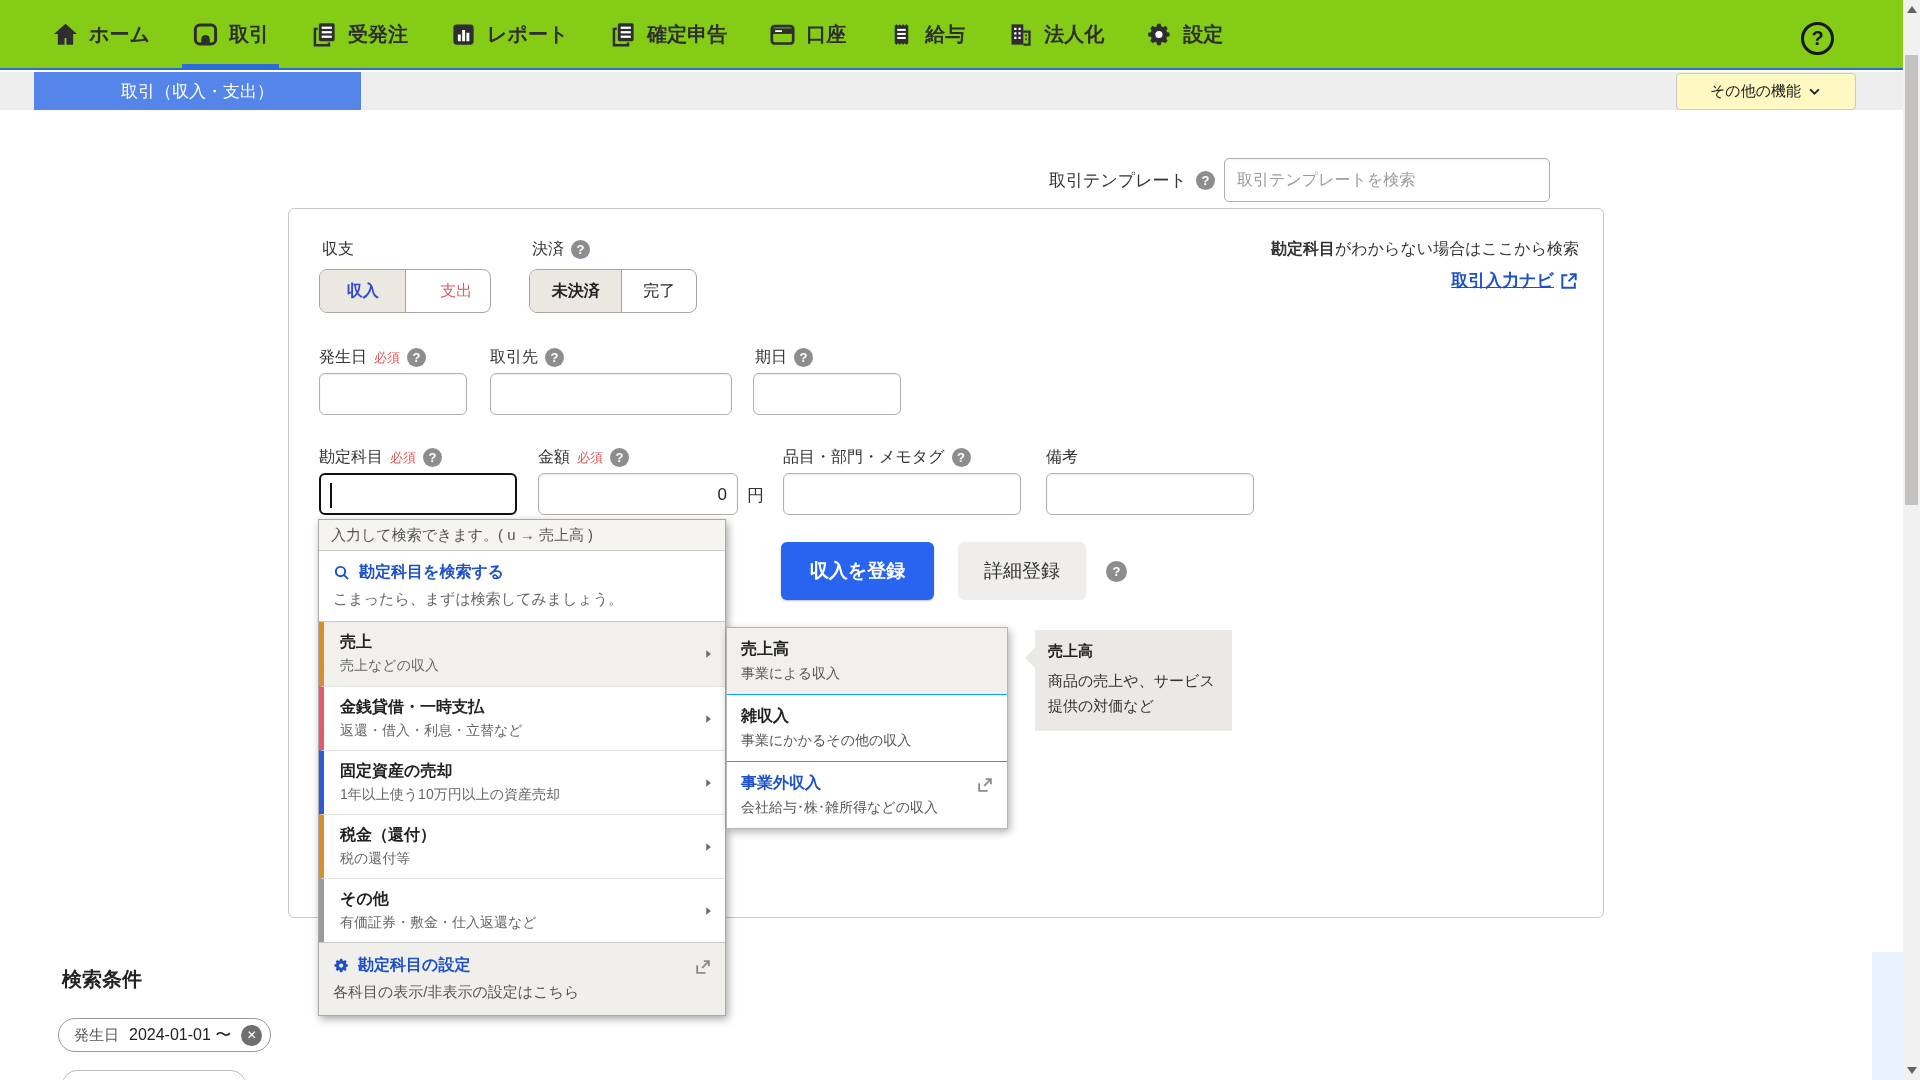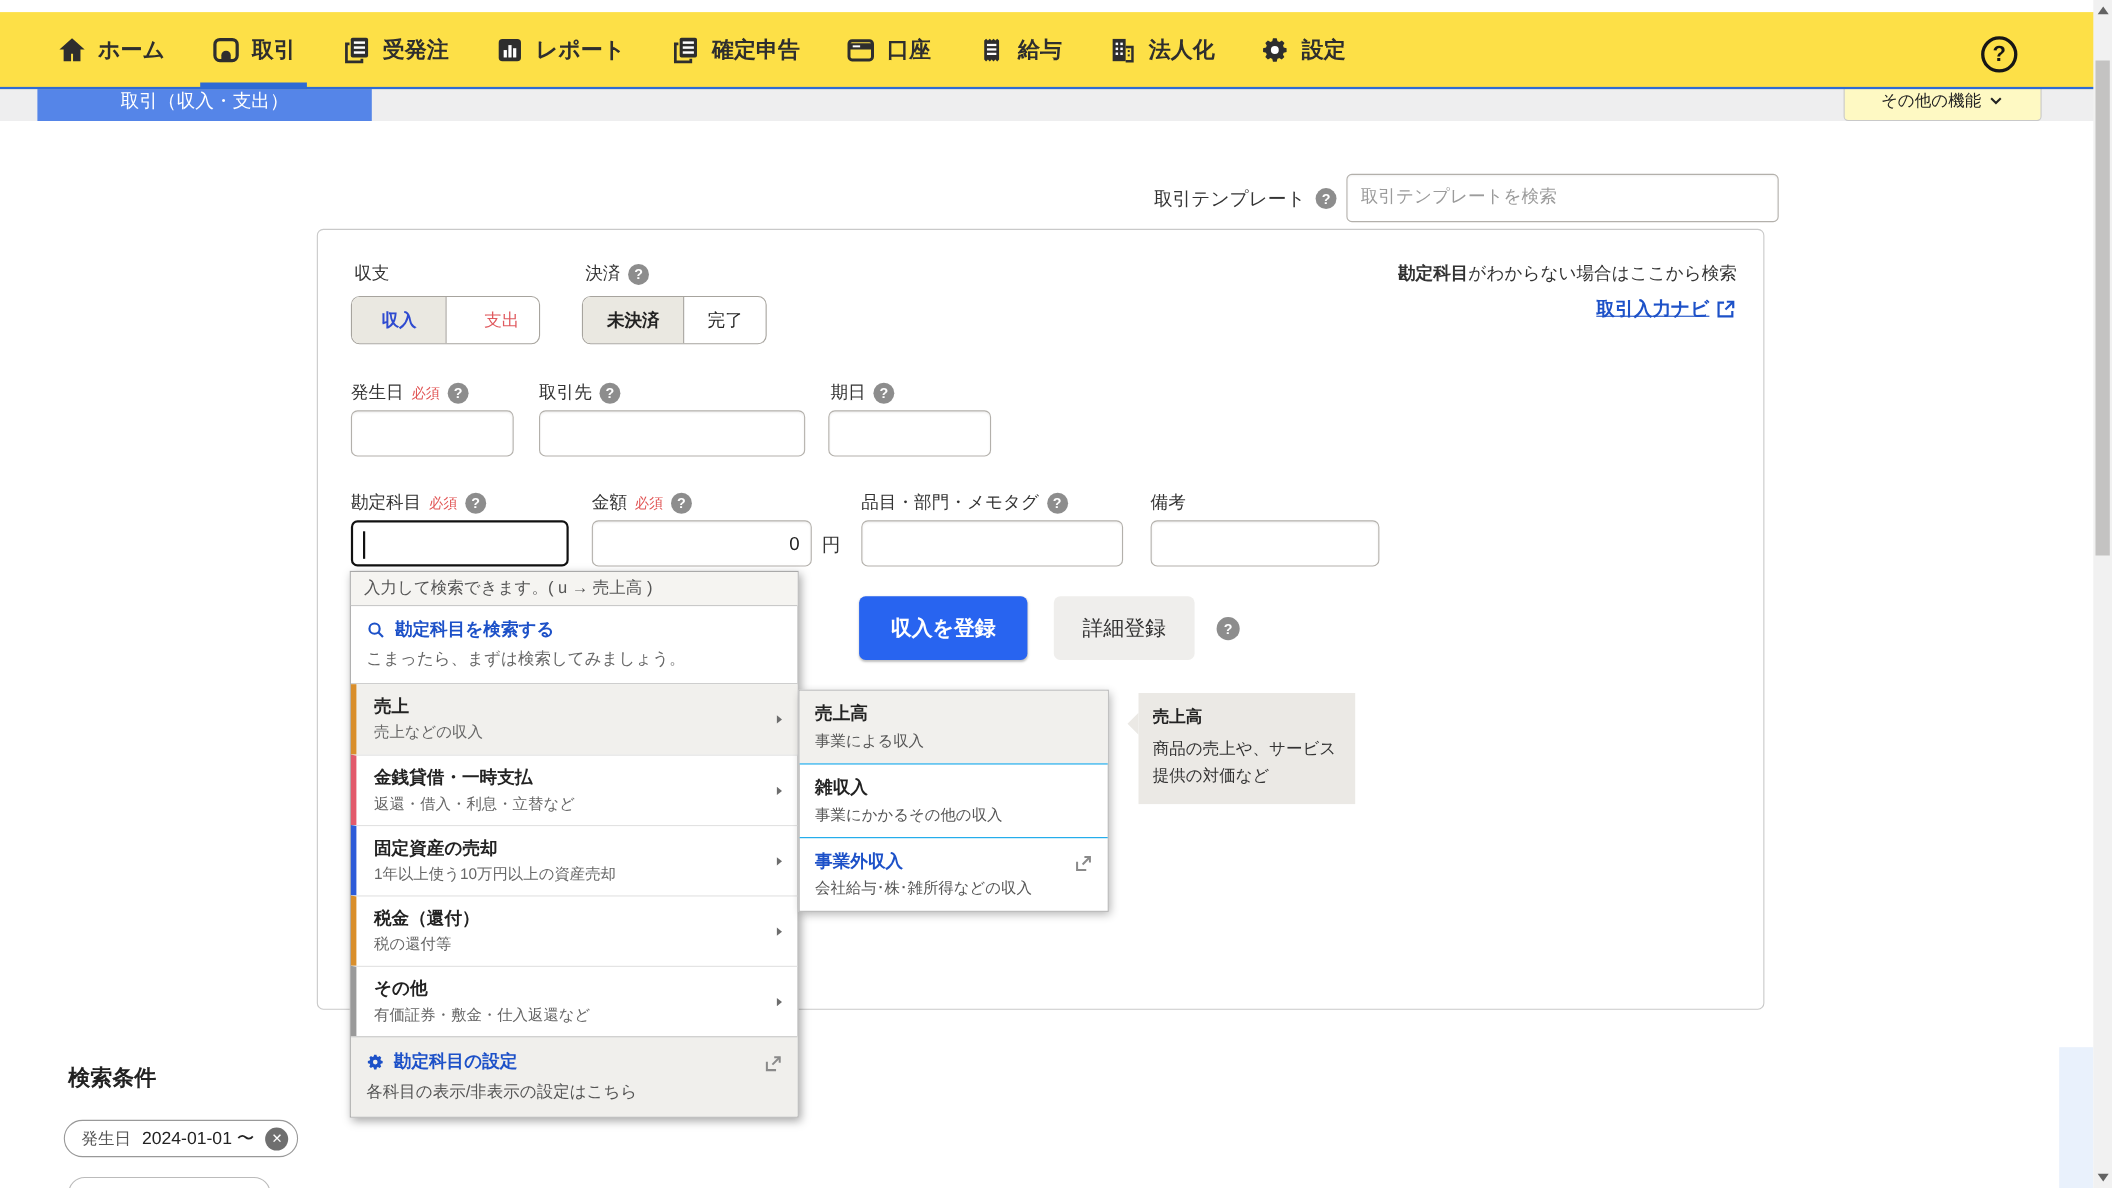--- a/index.html
+++ b/index.html
@@ -1,47 +1,47 @@
 <!DOCTYPE html>
 <html style="--primary: #2864f0; --link-blue: #1d51c8; --line-blue: #2e6bd3; --tab-active: #5585e8; --income-text: #2f4bd0; --expense-text: #e05a5f; --required-red: #e15555;"><head>
 <meta charset="utf-8">
 <style>
   * { box-sizing: border-box; }
   body { margin:0; font-family:"Liberation Sans","DejaVu Sans",sans-serif; background:#fff; }
   .stage { position:relative; width:1920px; height:1080px; overflow:hidden; background:#fff; }
 
   
-  .navbar { position:absolute; left:0; top:11px; width:1920px; height:70px; background:#fde047;
+  .navbar { position:absolute; left:0; top:0; width:1920px; height:70px; background:#84cc16;
             border-bottom:2px solid var(--line-blue); display:flex; align-items:center;
             padding-left:38px; gap:14px; z-index:40; }
   .nav-item { position:relative; display:flex; align-items:center; gap:10px; padding:0 14px;
               height:68px; font-size:20px; font-weight:700; color:#2e2e2e; cursor:pointer; }
   .nav-item.active::after { content:""; position:absolute; left:4px; right:4px; bottom:-2px;
               height:6px; background:var(--line-blue); }
   .nav-ic { display:inline-flex; width:27px; height:27px; }
   .nav-ic svg { width:100%; height:100%; }
   .nav-help { position:absolute; right:86px; top:22px; width:33px; height:33px; border:3px solid #161616;
               border-radius:50%; display:flex; align-items:center; justify-content:center;
               font-size:20px; font-weight:800; color:#161616; cursor:pointer; }
 
   
   .tabstrip { position:absolute; left:0; top:72px; width:1920px; height:38px; background:#eeeeef; z-index:39; }
   .tab { position:absolute; top:0; height:38px; display:flex; align-items:center; justify-content:center;
          font-size:17px; cursor:pointer; }
-  .tab-active { left:34px; width:304px; background:var(--tab-active); color:#fff;text-align:right; }
+  .tab-active { left:34px; width:327px; background:var(--tab-active); color:#fff;text-align:right; }
   .tab-plain  { left:326px; width:266px; background:#fafafa; color:#333; }
   .more-btn { position:absolute; right:64px; top:1px; width:180px; height:37px; background:#fef9c3;
               border:1px solid #c9c9c9; border-radius:4px; font-size:15px; color:#222;
               display:flex; align-items:center; justify-content:center; gap:6px; cursor:pointer;
               font-family:inherit; }
 
   
   .tpl-row { position:absolute; left:1049px; top:158px; display:flex; align-items:center; gap:9px; z-index:5; }
   .tpl-label { font-size:17px; color:#333; }
-  .tpl-input { width:393px; height:44px; border:1px solid #b3b0ab; border-radius:5px; padding:0 12px;
+  .tpl-input { width:326px; height:44px; border:1px solid #b3b0ab; border-radius:5px; padding:0 12px;
                font-size:16px; color:#333; font-family:inherit; box-shadow:inset 0 1px 2px rgba(0,0,0,.06); }
   .tpl-input::placeholder { color:#9b9b9b; }
 
   
   .card { position:absolute; left:288px; top:208px; width:1316px; height:710px; background:#fff;
           border:1px solid #c9c9c9; border-radius:6px; z-index:4; }
   .flabel { position:absolute; font-size:16px; color:#333; display:flex; align-items:center; gap:7px; white-space:nowrap; }
   .req { color:var(--required-red); font-size:13px; }
   .qmark { display:inline-flex; width:19px; height:19px; border-radius:50%; background:#8d8d8d; color:#fff;
            font-weight:700; font-size:13px; align-items:center; justify-content:center; cursor:pointer; flex:0 0 auto; }

